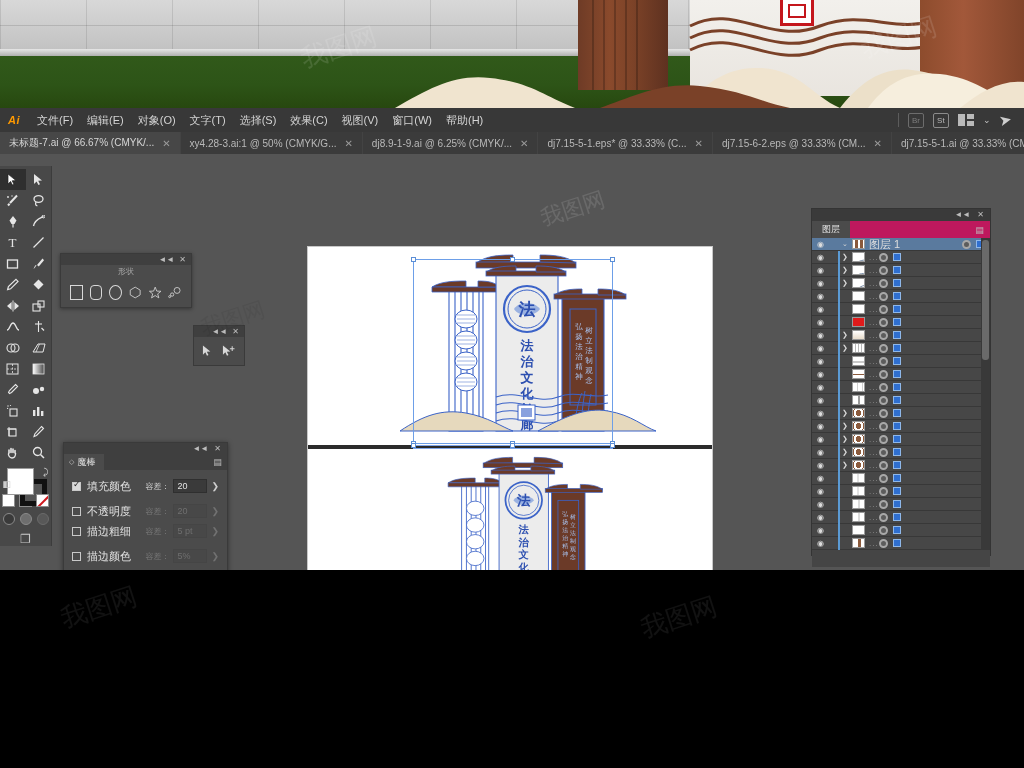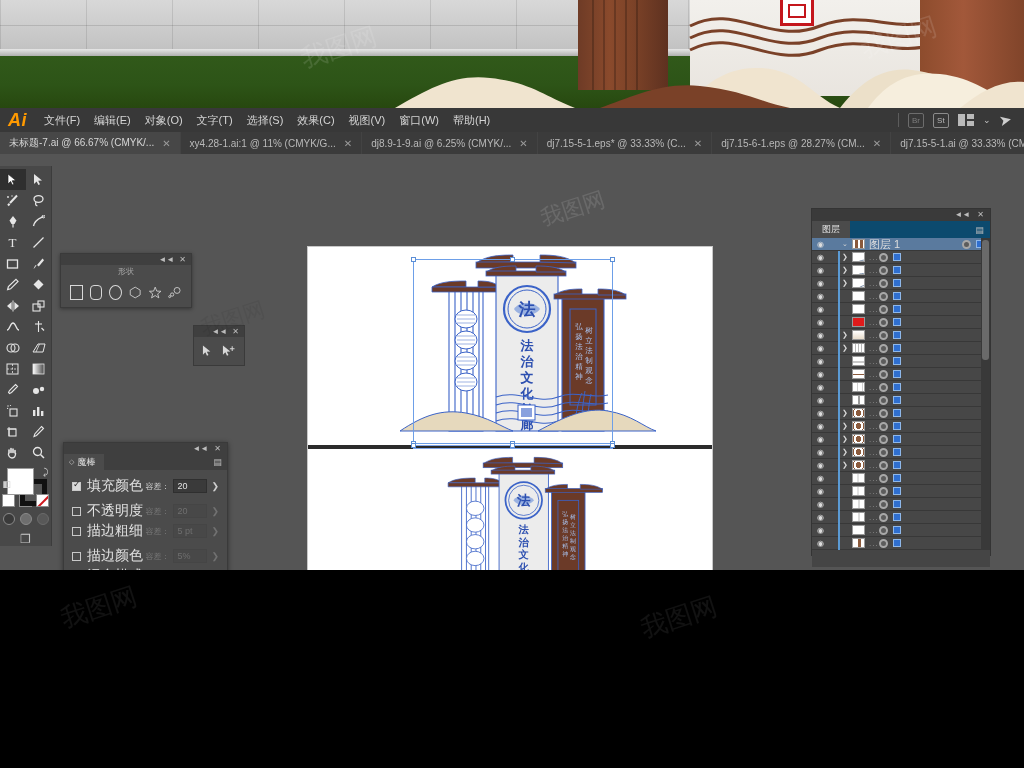--- a/index.html
+++ b/index.html
@@ -61,21 +61,21 @@
 
   
   .ai { position:absolute; left:0; top:108px; width:1024px; height:462px; background:#535353; }
 
   
   .menubar{
     position:absolute; left:0; top:0; width:1024px; height:24px;
     background:#383838; display:flex; align-items:center;
   }
   .ai-logo{
-    color:#ff9a00; font-size:18px; font-weight:bold; font-style:italic;
+    color:#ff9a00; font-size:11px; font-weight:bold; font-style:italic;
     padding:0 10px 0 8px; letter-spacing:.5px;
   }
   .menu-item{
     color:#d4d4d4; font-size:11px; padding:8px 7px; line-height:24px; cursor:default;
     white-space:nowrap;
   }
   .menu-right{ margin-left:auto; display:flex; align-items:center; gap:9px; padding-right:12px;}
   .mr-sep{ width:1px; height:14px; background:#5c5c5c; }
   .mr-box{
     width:16px; height:15px; border:1px solid #8c8c8c; border-radius:2px;
@@ -181,21 +181,21 @@
   .mw-rows{ padding:6px 8px 8px 8px; }
   .mw-row{ display:flex; align-items:center; height:20px; }
   .mw-chk{
     width:9px; height:9px; border:1px solid #c9c9c9; background:#4b4b4b;
     margin-right:6px; position:relative;
   }
   .mw-chk.on{ background:#d9d9d9; }
   .mw-chk.on:after{
     content:"✓"; position:absolute; left:0; top:-4px; font-size:9px; color:#2a2a2a;
   }
-  .mw-lab{ color:#e0e0e0; font-size:14px; }
+  .mw-lab{ color:#e0e0e0; font-size:11px; }
   .mw-right{ margin-left:auto; display:flex; align-items:center; gap:4px; }
   .mw-tol{ color:#d3d3d3; font-size:8px; }
   .mw-tol.dim{ color:#777; }
   .mw-val{
     width:34px; height:14px; background:#3a3a3a; border:1px solid #2f2f2f;
     color:#e4e4e4; font-size:9px; padding-left:3px; line-height:12px;
   }
   .mw-val.dim{ color:#6f6f6f; background:#484848; border-color:#454545; }
   .mw-arrow{ color:#cfcfcf; font-size:9px; }
   .mw-arrow.dim{ color:#717171; }
@@ -215,21 +215,21 @@
     position:absolute; width:5px; height:5px; background:#fff; border:1px solid #5c8fd6;
   }
 
   
   .lp{
     position:absolute; left:811px; top:54px; width:180px; height:348px;
     background:#424242; border:1px solid #343434;
   }
   .lp-bar{ height:12px; background:#3a3a3a; display:flex; justify-content:flex-end; gap:7px; padding-right:6px; align-items:center;}
   .lp-bar span{ color:#bdbdbd; font-size:8px; line-height:1;}
-  .lp-tabrow{ height:17px; background:#0c4a6e; display:flex; align-items:center; }
+  .lp-tabrow{ height:17px; background:#be185d; display:flex; align-items:center; }
   .lp-tab{ background:#4b4b4b; color:#e3e3e3; font-size:9px; padding:0 10px; height:17px; display:flex; align-items:center;}
   .lp-menu{ margin-left:auto; margin-right:6px; color:#bdbdbd; font-size:9px;}
   .lp-list{ position:relative; height:312px; overflow:hidden; background:#3f3f3f; }
   .lrow{
     display:flex; align-items:center; height:13px; border-bottom:1px solid #383838;
     background:#474747; position:relative;
   }
   .lrow.top{ background:#5a7a9e; }
   .l-eye{ width:17px; text-align:center; color:#dcdcdc; font-size:8px; }
   .l-lock{ width:9px; }
@@ -316,33 +316,33 @@
         <div class="mr-plane">➤</div>
       </div>
     </div>
 
     <div class="tabbar">
       <div class="tab active">
         <span>未标题-7.ai @ 66.67% (CMYK/...</span>
         <span class="x">✕</span>
       </div>
       <div class="tab">
-        <span>xy4.28-1.ai:1 @ 11% (CMYK/G...</span>
+        <span>xy4.28-3.ai:1 @ 50% (CMYK/G...</span>
         <span class="x">✕</span>
       </div>
       <div class="tab">
         <span>dj8.9-1-9.ai @ 6.25% (CMYK/...</span>
         <span class="x">✕</span>
       </div>
       <div class="tab">
         <span>dj7.15-5-1.eps* @ 33.33% (C...</span>
         <span class="x">✕</span>
       </div>
       <div class="tab">
-        <span>dj7.15-6-1.eps @ 28.27% (CM...</span>
+        <span>dj7.15-6-2.eps @ 33.33% (CM...</span>
         <span class="x">✕</span>
       </div>
       <div class="tab">
         <span>dj7.15-5-1.ai @ 33.33% (CMY...</span>
 
       </div>
 
     </div>
 
     <div class="ws">

